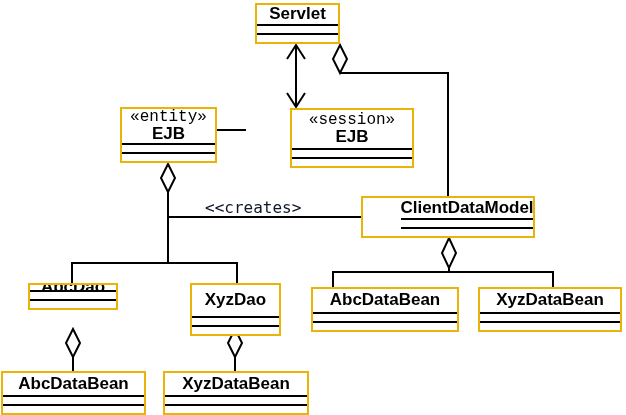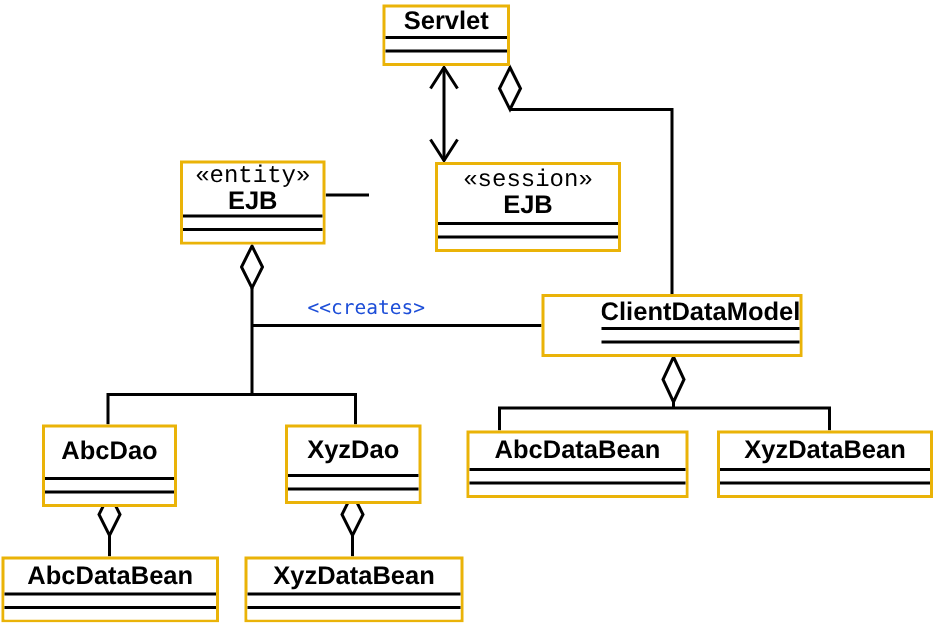--- a/index.html
+++ b/index.html
@@ -25,21 +25,21 @@
   .uml-stereo {
     font-family:Liberation Mono, monospace;
     font-size:16px; line-height:1.0; color:#000000; white-space:nowrap;
   }
   .uml-comp {
     flex:0 0 auto; height:7px; border-top:2px solid #000000;
     background:#ffffff;
   }
   .edge-label {
     position:absolute; font-family:"DejaVu Sans Mono", monospace;
-    font-size:13px; color:#1d4ed8; white-space:nowrap;
+    font-size:16px; color:#0f172a; white-space:nowrap;
   }
   svg.connectors { position:absolute; left:0; top:0; }
   .ln { stroke:#000000; stroke-width:2; fill:none; }
   .diamond { stroke:#000000; stroke-width:2; fill:#ffffff; }
 </style>
 </head>
 <body>
 
 <div class="canvas">
 
@@ -116,21 +116,21 @@
   </div>
 
   <div class="uml-class" style="left:361px; top:196px; width:174px; height:42px;padding-left:38px;">
     <div class="uml-head">
       <span class="uml-name">ClientDataModel</span>
     </div>
     <div class="uml-comp"></div>
     <div class="uml-comp"></div>
   </div>
 
-  <div class="uml-class" style="left:28px; top:283px; width:90px; height:55px;">
+  <div class="uml-class" style="left:28px; top:283px; width:90px; height:27px;">
     <div class="uml-head">
       <span class="uml-name">AbcDao</span>
     </div>
     <div class="uml-comp"></div>
     <div class="uml-comp"></div>
   </div>
 
   <div class="uml-class" style="left:190px; top:283px; width:91px; height:53px;">
     <div class="uml-head">
       <span class="uml-name">XyzDao</span>

